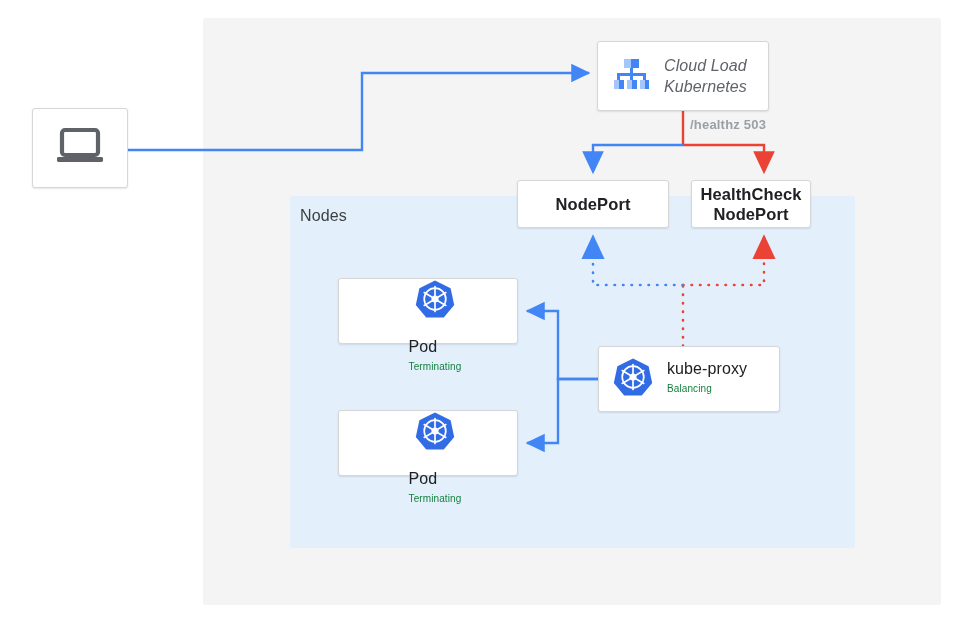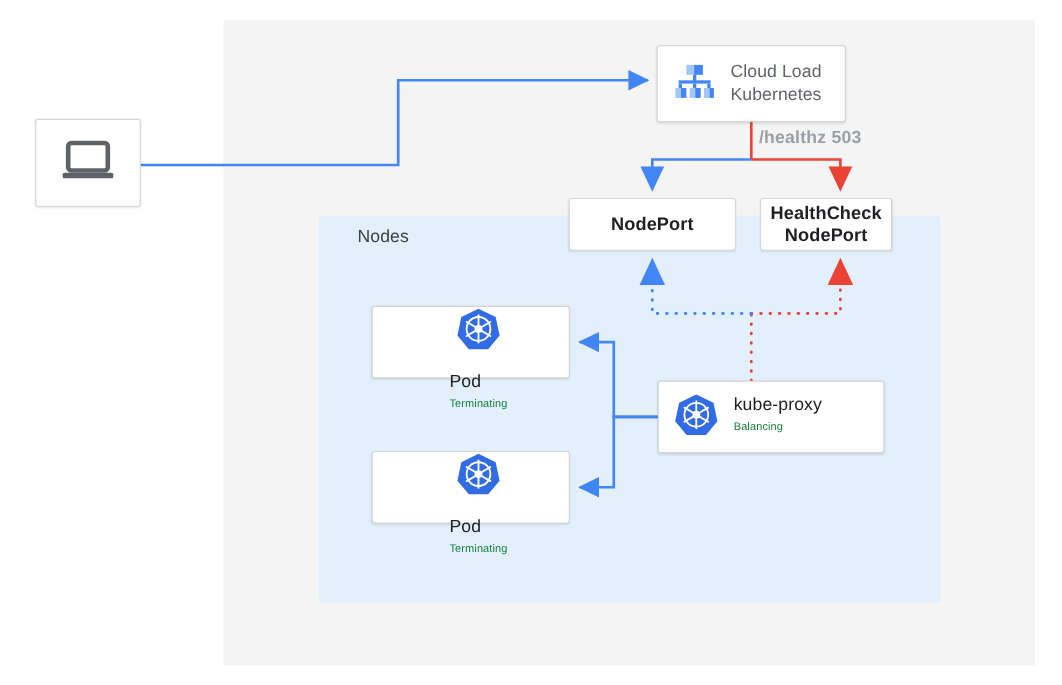--- a/index.html
+++ b/index.html
@@ -26,21 +26,21 @@
   }
   .panel-nodes {
     position: absolute;
     left: 290px; top: 196px;
     width: 565px; height: 352px;
     background: #e3f0fc;
     border-radius: 2px;
   }
   .nodes-label {
     position: absolute;
-    left: 325px; top: 207px;
+    left: 300px; top: 207px;
     font-size: 16px;
     color: #3c4043;
     letter-spacing: .1px;
   }
 
   
   .card {
     position: absolute;
     background: #ffffff;
     border: 1px solid #d6d6d6;
@@ -61,20 +61,21 @@
     left: 597px; top: 41px;
     width: 172px; height: 70px;
     display: flex; align-items: center; padding-left: 12px;
     gap: 12px;
   }
   .lb-text {
     font-size: 16px;
     color: #5f6368;
     line-height: 21px;
     letter-spacing: .1px;
+    font-style: italic;
   }
 
   
   .np-card {
     left: 517px; top: 180px;
     width: 152px; height: 48px;
     display: flex; align-items: center; justify-content: center;
   }
   .hc-card {
     left: 691px; top: 180px;
@@ -97,21 +98,21 @@
     display: flex; align-items: center; padding-left: 14px;
     gap: 14px;
     flex-direction: column;
   }
   .pod-1 { top: 278px; }
   .pod-2 { top: 410px; }
 
   
   .kp-card {
     left: 598px; top: 346px;
-    width: 206px; height: 66px;
+    width: 182px; height: 66px;
     display: flex; align-items: center; padding-left: 14px;
     gap: 14px;
   }
 
   .lbl-main {
     font-size: 16px;
     color: #202124;
     line-height: 20px;
     letter-spacing: .1px;
   }
@@ -119,21 +120,21 @@
     font-size: 10px;
     color: #15803d;
     line-height: 20px;
     letter-spacing: .1px;
   }
 
   
   .healthz {
     position: absolute;
     left: 690px; top: 117px;
-    font-size: 16px;
+    font-size: 13px;
     font-weight: bold;
     color: #9aa0a6;
     letter-spacing: .2px;
   }
 
   svg.edges {
     position: absolute;
     left: 0; top: 0;
     width: 965px; height: 623px;
     pointer-events: none;

